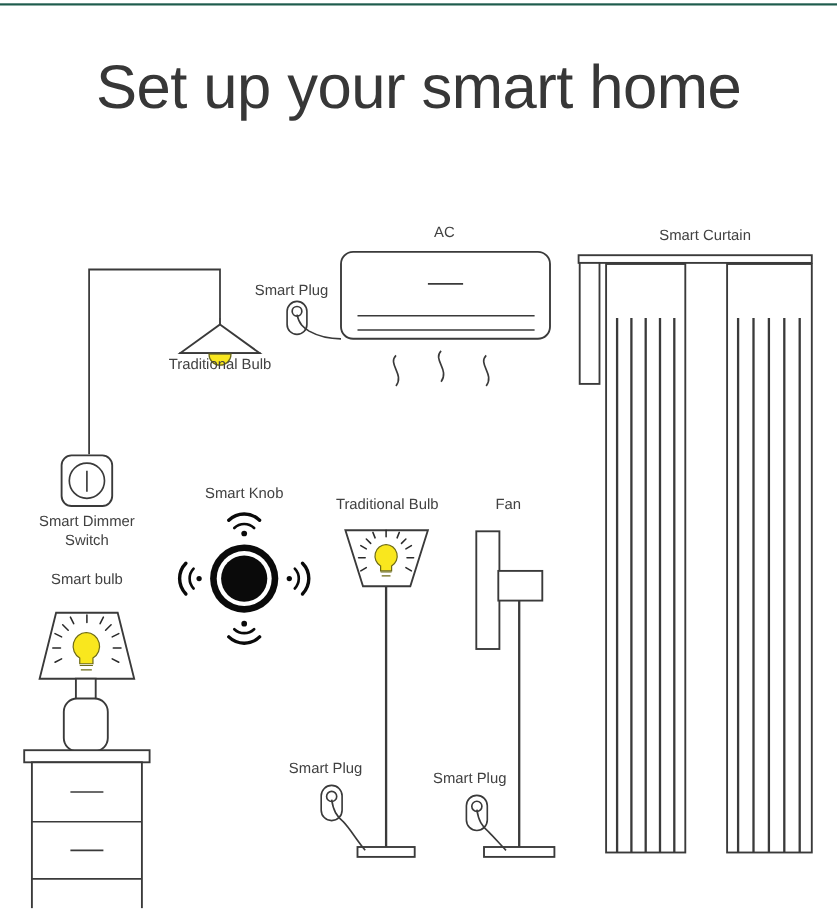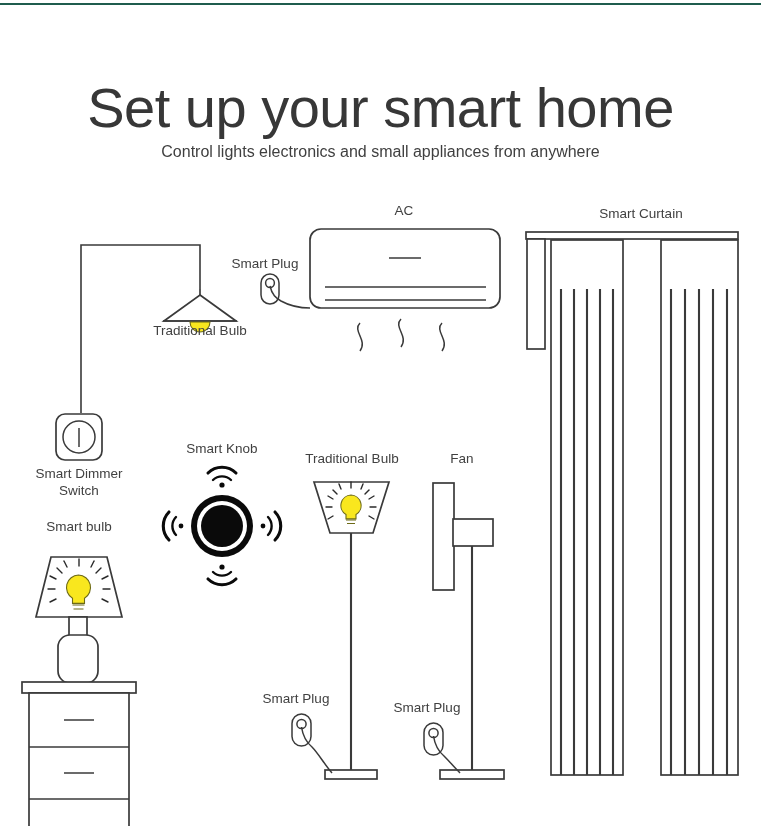--- a/index.html
+++ b/index.html
@@ -24,21 +24,21 @@
     position: absolute;
     left: 0;
     top: 3px;
     width: 761px;
     height: 2px;
     background: #1f5c4d;
   }
   #page-title {
     position: absolute;
     left: 0;
-    top: 73px;
+    top: 44px;
     width: 761px;
     text-align: center;
     font-size: 56px;
     font-weight: 400;
     line-height: 70px;
     letter-spacing: -0.5px;
     color: #373737;
     margin: 0;
   }
   #page-subtitle {
@@ -78,21 +78,20 @@
   .wave-sm { fill: none; stroke: #0a0a0a; stroke-width: 2.4; stroke-linecap: round; }
 </style>
 </head>
 <body>
 
 <div id="page" style="background: rgb(255, 255, 255);">
 
   <div id="top-rule" style="background: rgb(31, 92, 77);"></div>
 
   <h1 id="page-title">Set up your smart home</h1>
-  <p id="page-subtitle">Control lights electronics and small appliances from anywhere</p>
 
   <div id="diagram">
     <svg width="761" height="641" viewBox="0 0 761 641" xmlns="http://www.w3.org/2000/svg">
 
       <g>
         <path class="lead" d="M81 228 L81 60 L200 60 L200 104"></path>
       </g>
 
       <g>
         <path class="solidw" d="M200 104 L200 112"></path>

